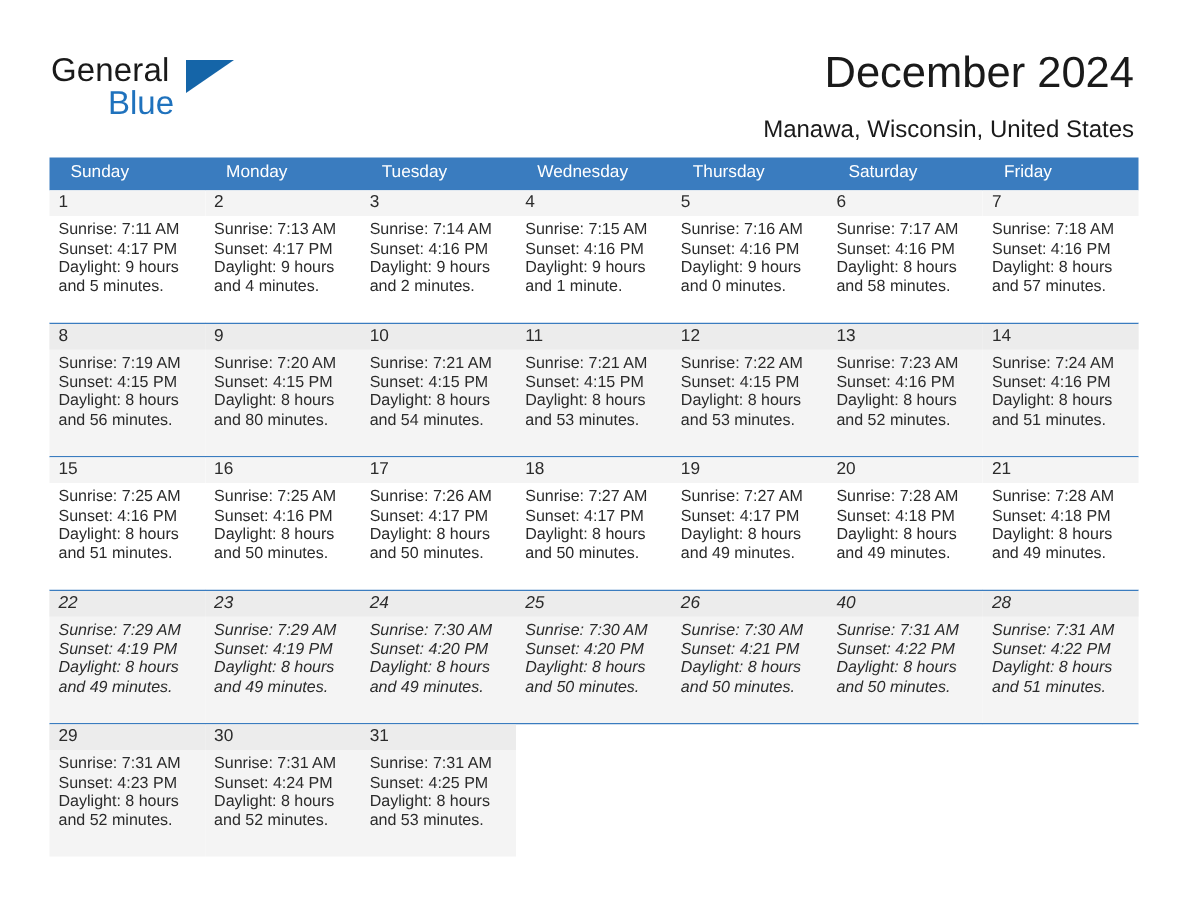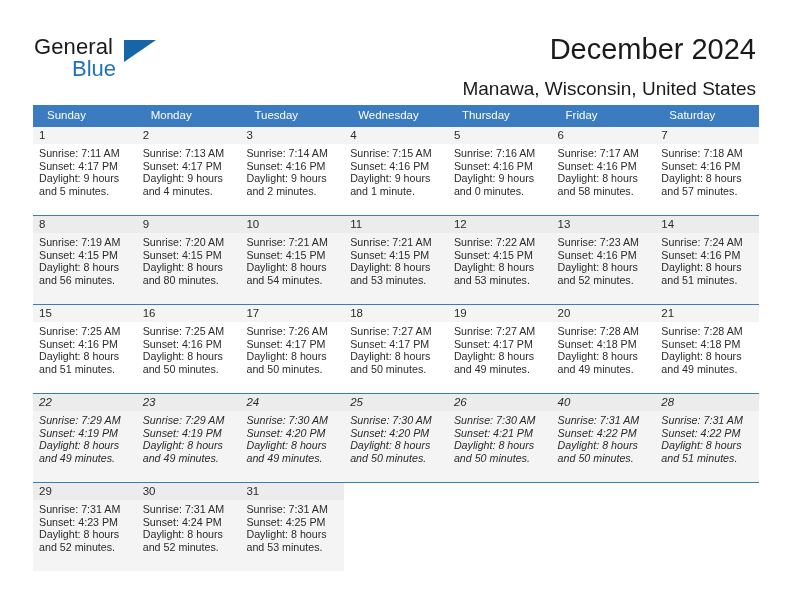--- a/index.html
+++ b/index.html
@@ -68,21 +68,21 @@
     font-size: 29px;
     color: #1a1a1a;
     text-align: center;
     white-space: nowrap;
     font-weight: normal;
   }
   .subtitle {
     position: absolute;
     right: 36px;
     top: 78px;
-    font-size: 19px;
+    font-size: 16px;
     color: #1a1a1a;
     text-align: right;
     white-space: nowrap;
   }
 
   
   .cal {
     position: absolute;
     left: 33px;
     top: 105px;
@@ -168,22 +168,22 @@
     <div class="subtitle">Manawa, Wisconsin, United States</div>
   </div>
 
   <div class="cal">
     <div class="weekhead" style="background: rgb(58, 124, 191);">
       <div class="wd">Sunday</div>
       <div class="wd">Monday</div>
       <div class="wd">Tuesday</div>
       <div class="wd">Wednesday</div>
       <div class="wd">Thursday</div>
+      <div class="wd">Saturday</div>
       <div class="wd">Friday</div>
-      <div class="wd">Saturday</div>
     </div>
 
     <div id="weeks-container">
         <div class="week" style="border-top-color: rgb(58, 124, 191);">
           <div class="cell">
             <div class="cell-inner">
               <div class="daynum">1</div>
               <div class="lines">
                 <div>Sunrise: 7:11 AM</div>
                 <div>Sunset: 4:17 PM</div>

